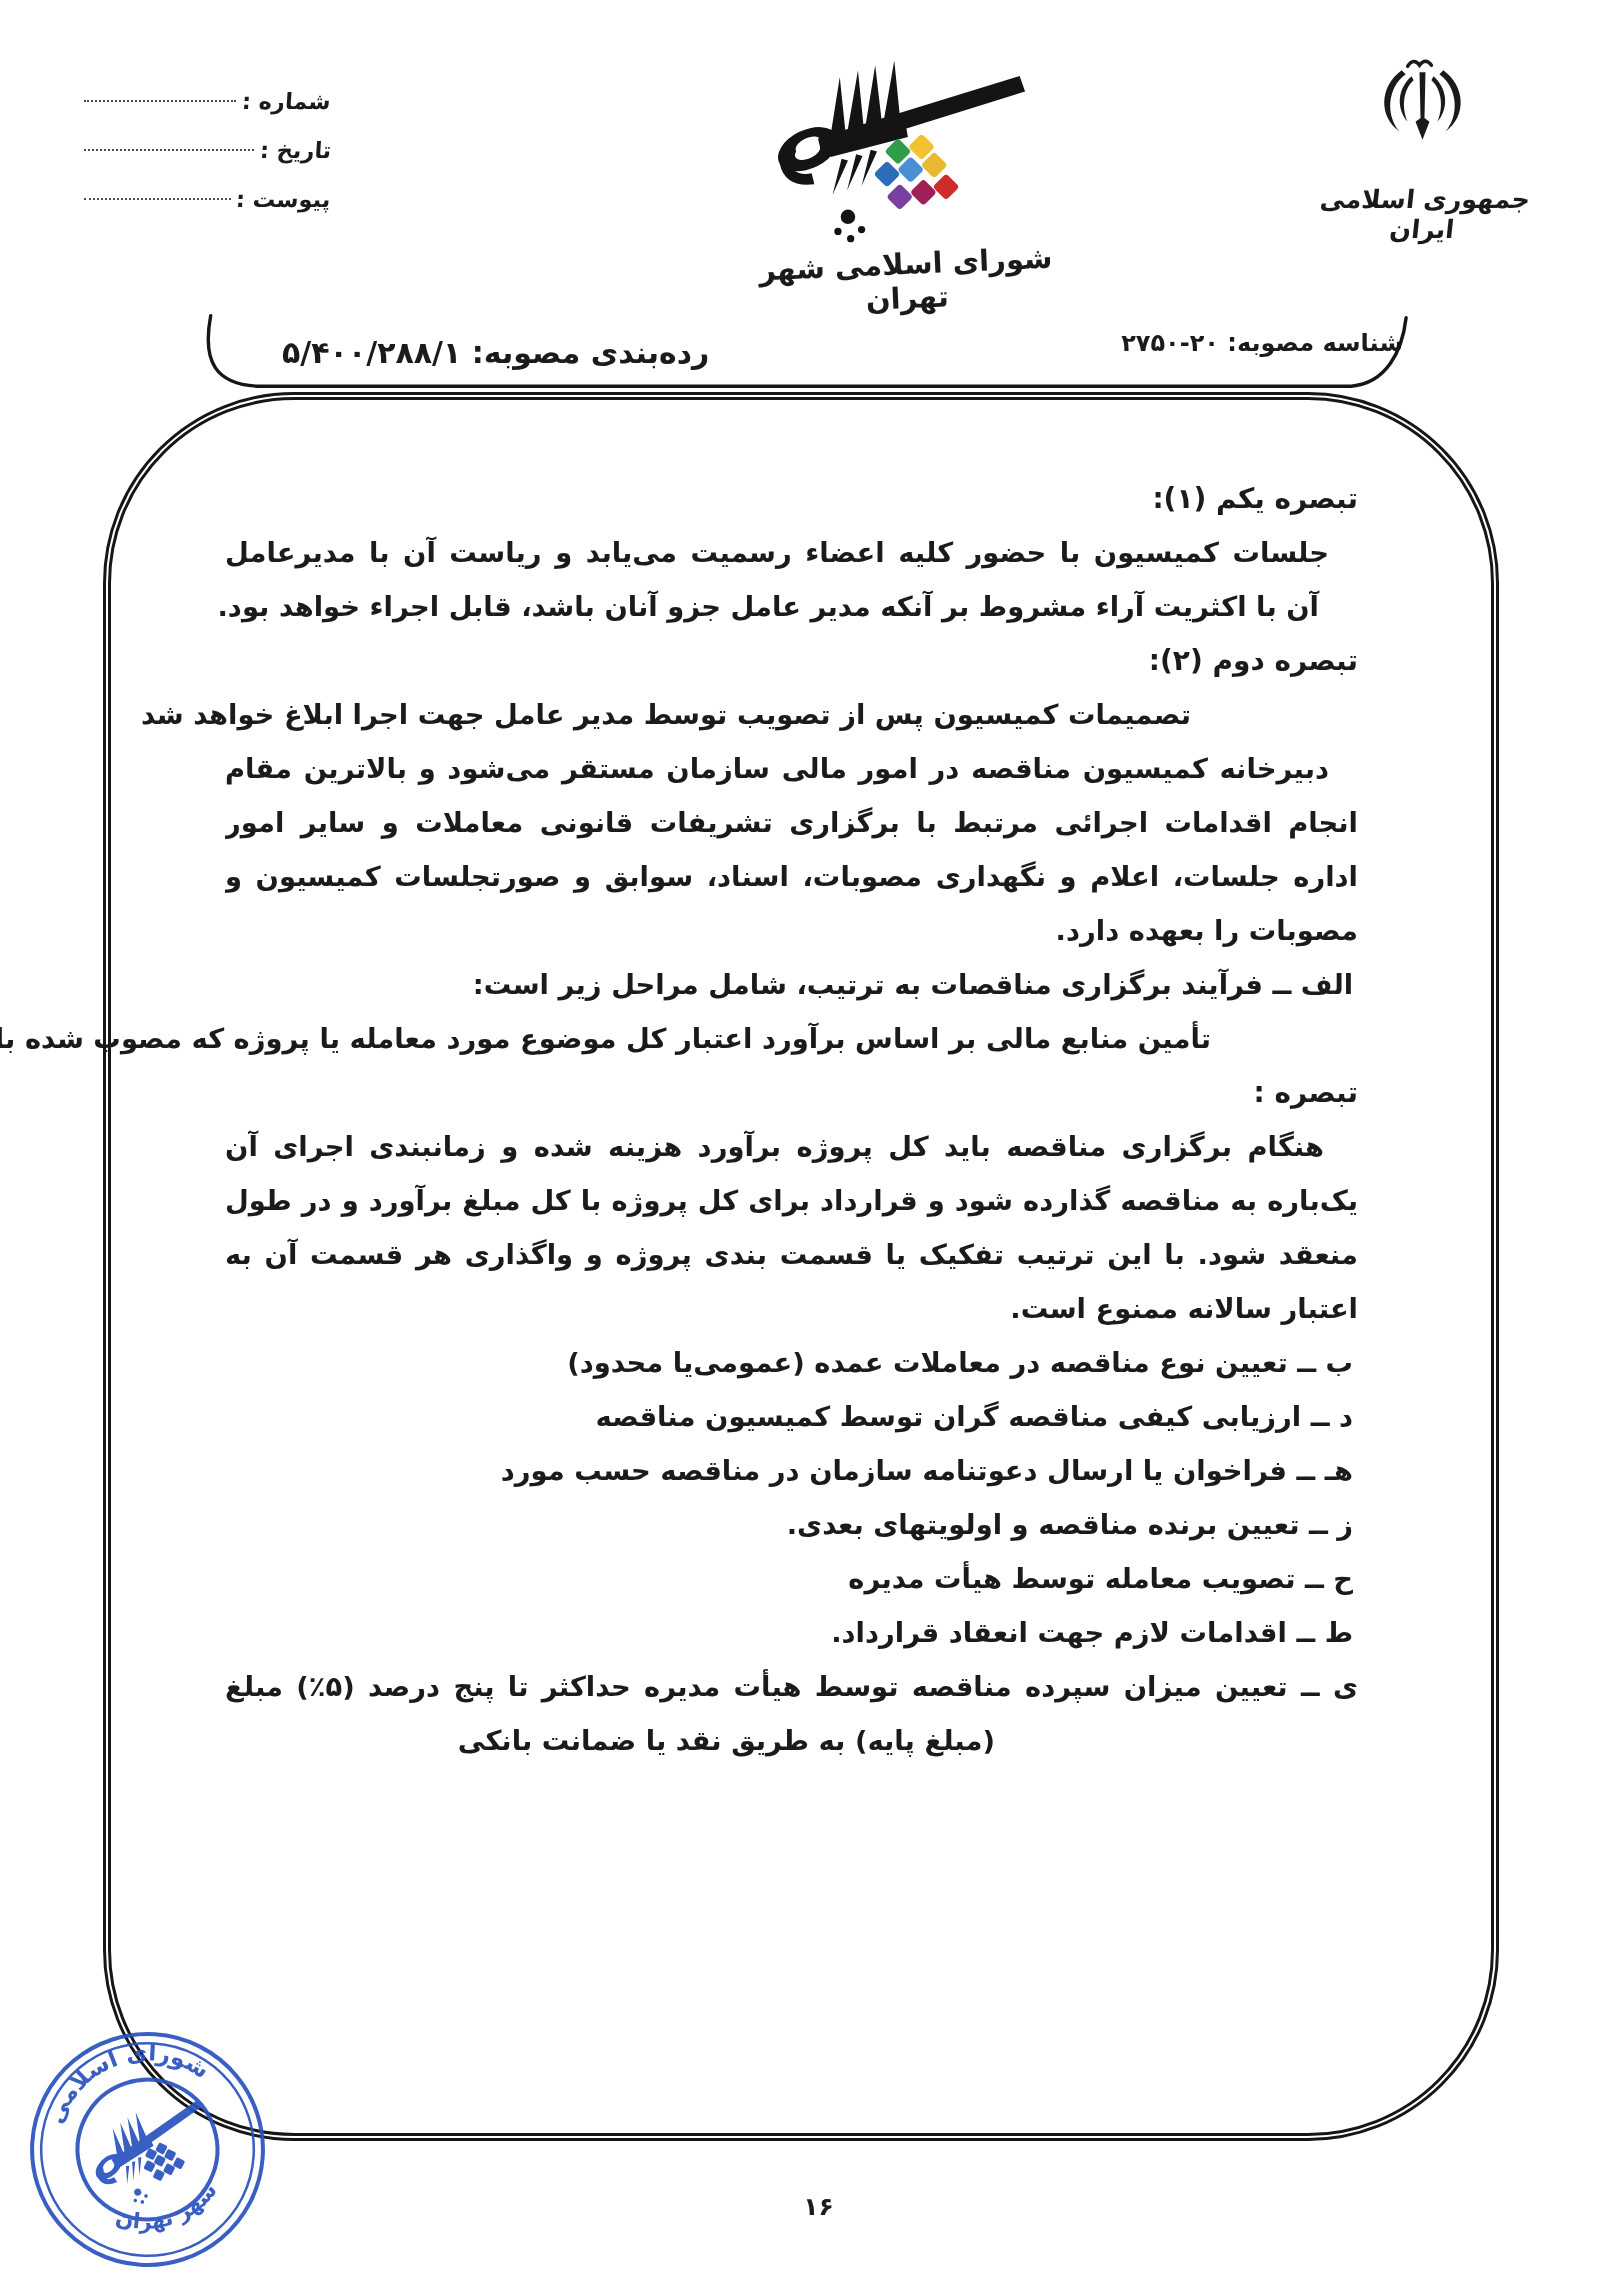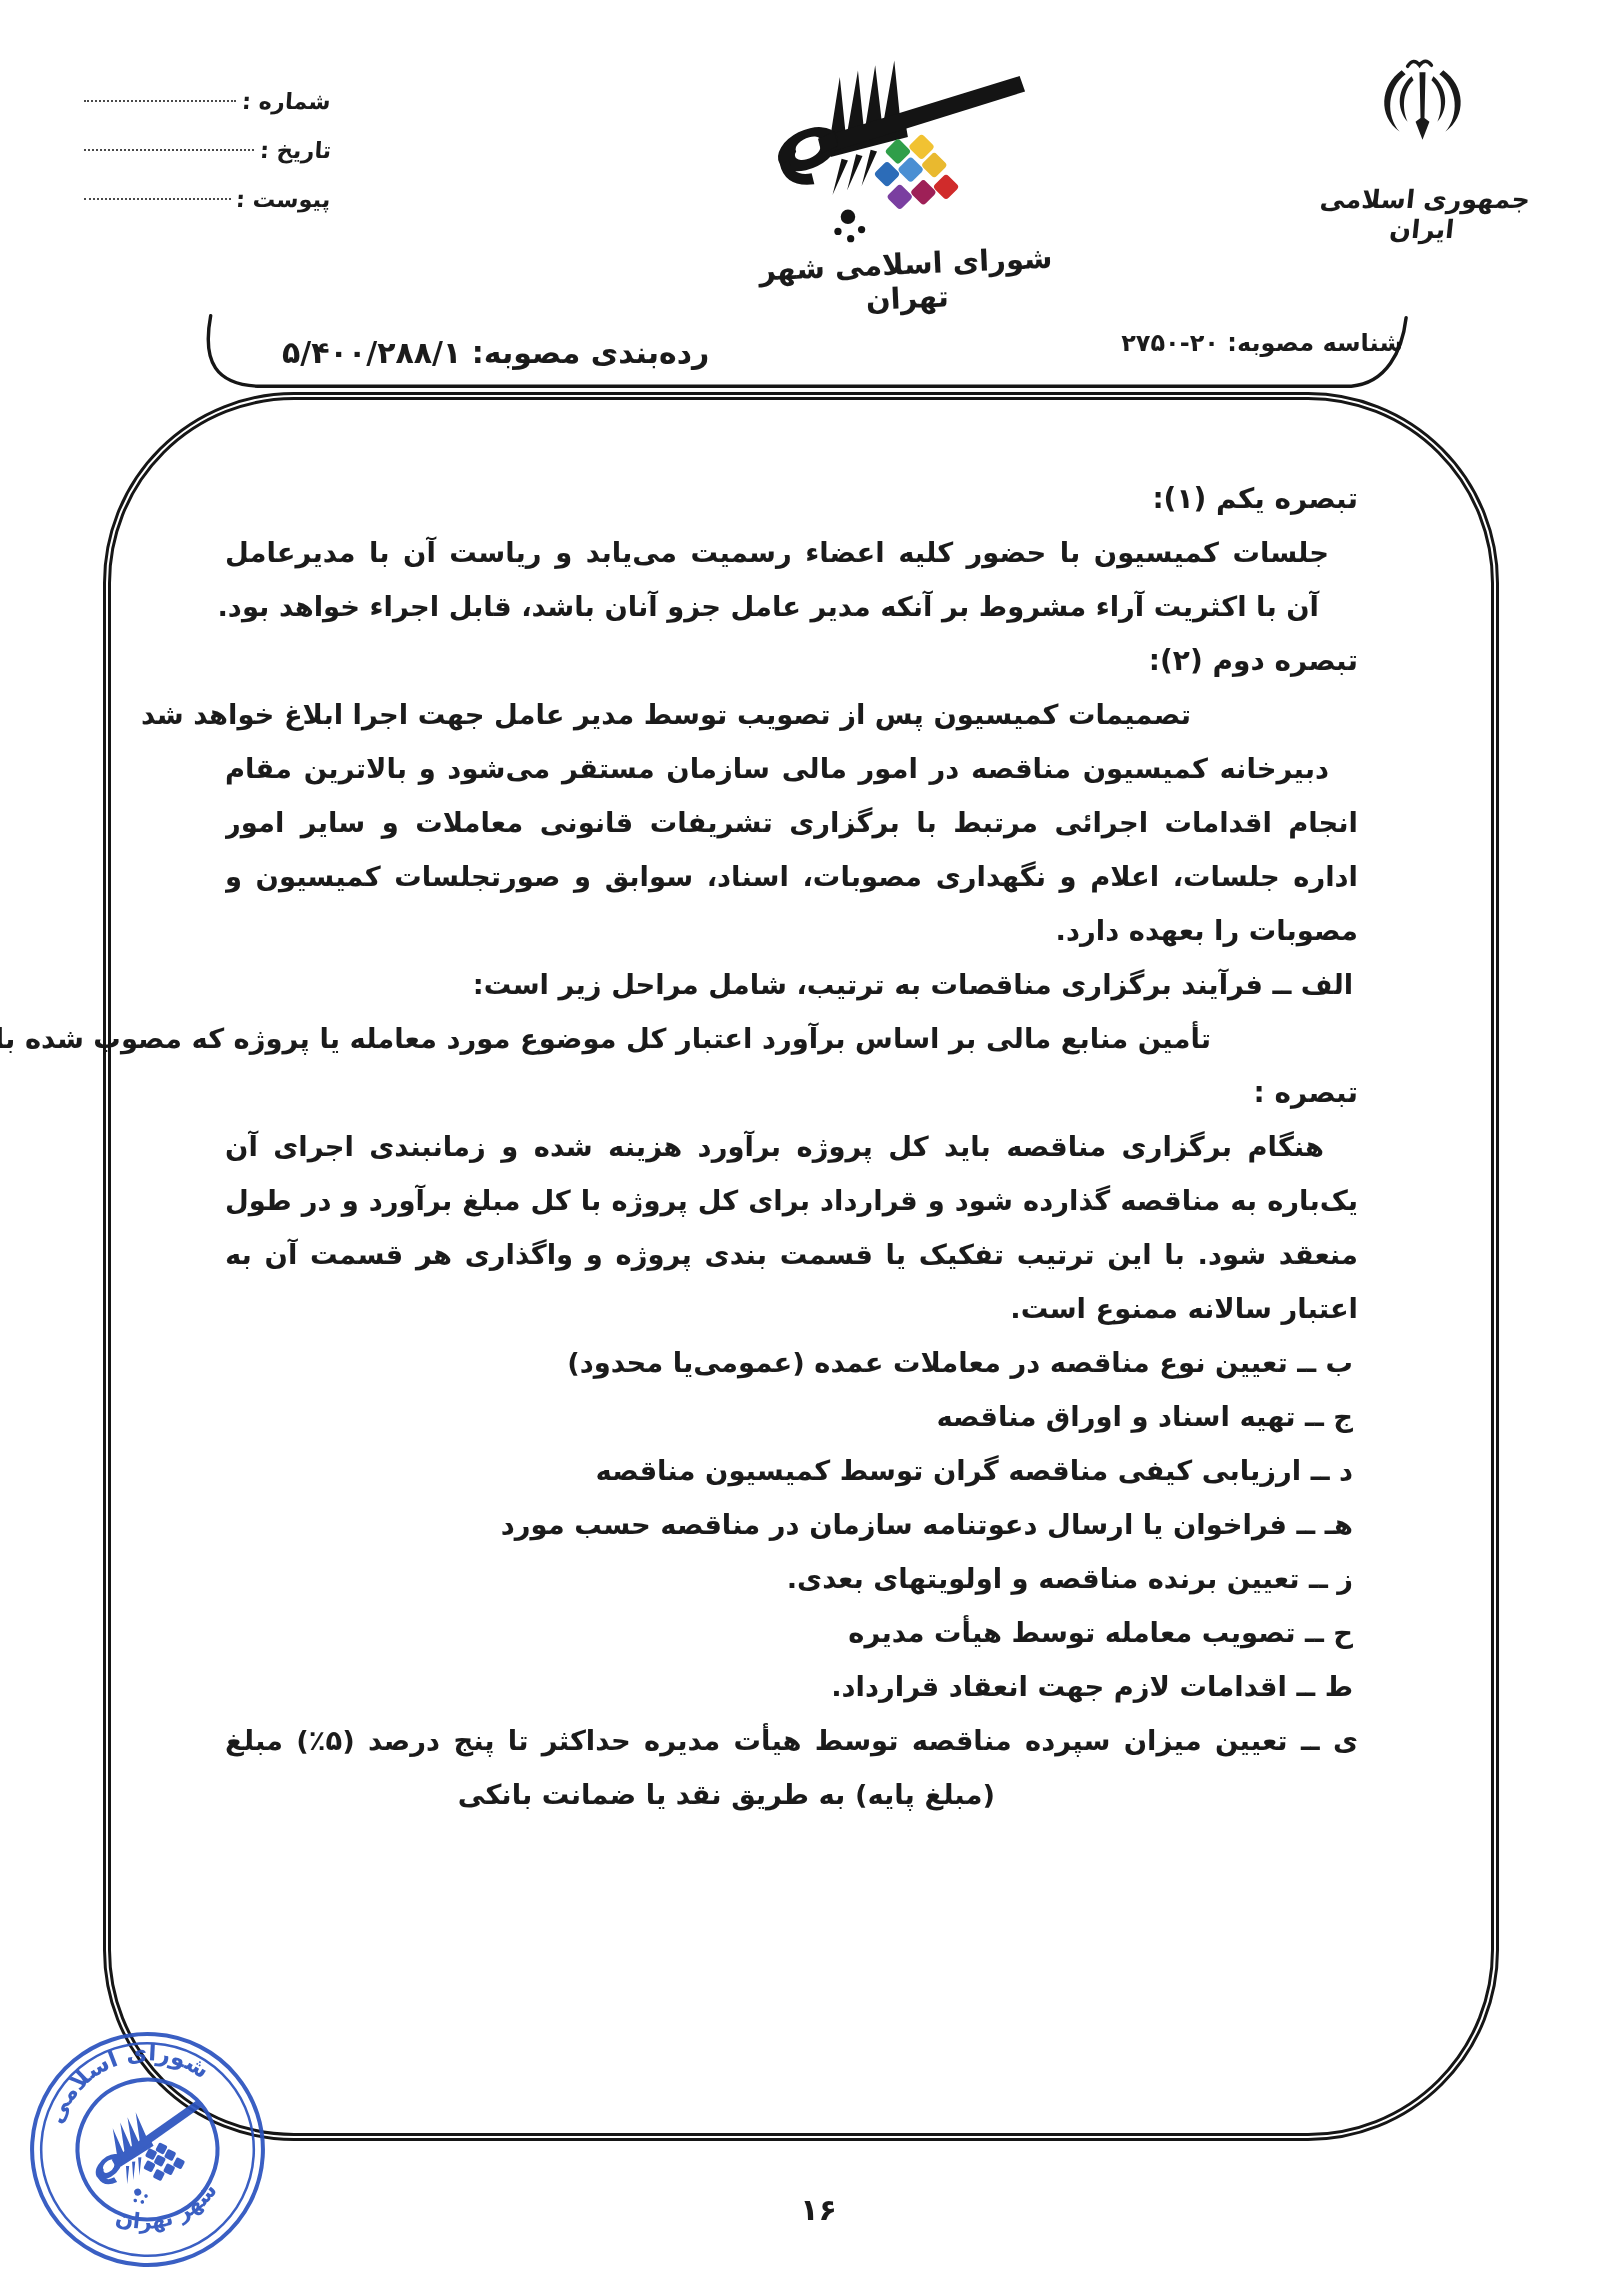--- a/index.html
+++ b/index.html
@@ -38,21 +38,21 @@
   
   .body-text { position:absolute; right:263px; top:472px; width:1133px; direction:rtl; z-index:3; }
   .bline { height:54px; line-height:54px; font-size:27.4px; font-weight:bold; white-space:nowrap; text-align:right; }
   .bline.f { white-space:normal; text-align:justify; text-align-last:justify; overflow:hidden; }
   .bline.h { font-size:28px; letter-spacing:0.3px; }
   
   .stamp { position:absolute; left:25.5px; top:2027px; width:243px; height:245px; transform:rotate(-18deg); z-index:4; opacity:.92; }
   
   .page-number {
     position:absolute; left:755px; top:2192px; width:127px; text-align:center;
-    font-size:30px; font-weight:bold; letter-spacing:13.7px;
+    font-size:25px; font-weight:bold; letter-spacing:13.7px;
   }
 </style>
 </head>
 <body>
 
 <svg width="0" height="0" style="position:absolute" aria-hidden="true">
   <defs>
     <g id="mark-strokes" fill="currentColor">
       <path d="M 74,120 L 86,44 L 93,112 L 106,37 L 113,106 L 125,31 L 133,100 L 146,26 L 153,96 L 158,93 L 161,110 L 76,132 Z"></path>
       <path d="M 66,110 L 284,43 L 290,60 L 72,128 Z"></path>
@@ -139,21 +139,20 @@
       <div class="bline f" style="padding-right: 0px;">اداره جلسات، اعلام و نگهداری مصوبات، اسناد، سوابق و صورتجلسات کمیسیون و پیگیری اجرای</div>
       <div class="bline p" style="padding-right: 0px;">مصوبات را بعهده دارد.</div>
       <div class="bline p" style="padding-right: 4.9px;">الف ــ فرآیند برگزاری مناقصات به ترتیب، شامل مراحل زیر است:</div>
       <div class="bline p" style="padding-right: 147px;">تأمین منابع مالی بر اساس برآورد اعتبار کل موضوع مورد معامله یا پروژه که مصوب شده باشد</div>
       <div class="bline h" style="padding-right: 0px;">تبصره :</div>
       <div class="bline f" style="padding-right: 34px;">هنگام برگزاری مناقصه باید کل پروژه برآورد هزینه شده و زمانبندی اجرای آن تعیین شده باشد و به</div>
       <div class="bline f" style="padding-right: 0px;">یک‌باره به مناقصه گذارده شود و قرارداد برای کل پروژه با کل مبلغ برآورد و در طول مدت اجرا</div>
       <div class="bline f" style="padding-right: 0px;">منعقد شود. با این ترتیب تفکیک یا قسمت بندی پروژه و واگذاری هر قسمت آن به پیمانکار بر حسب</div>
       <div class="bline p" style="padding-right: 0px;">اعتبار سالانه ممنوع است.</div>
       <div class="bline p" style="padding-right: 4.9px;">ب ــ  تعیین نوع مناقصه در معاملات عمده (عمومی‌یا محدود)</div>
-      <div class="bline p" style="padding-right: 4.9px;">ج ــ  تهیه اسناد و اوراق مناقصه</div>
       <div class="bline p" style="padding-right: 4.9px;">د ــ ارزیابی کیفی مناقصه گران توسط کمیسیون مناقصه</div>
       <div class="bline p" style="padding-right: 4.9px;">هـ ــ فراخوان یا ارسال دعوتنامه سازمان در مناقصه حسب مورد</div>
       <div class="bline p" style="padding-right: 4.9px;">ز ــ تعیین برنده مناقصه و اولویتهای بعدی.</div>
       <div class="bline p" style="padding-right: 4.9px;">ح ــ تصویب معامله توسط هیأت مدیره</div>
       <div class="bline p" style="padding-right: 4.9px;">ط ــ اقدامات لازم جهت انعقاد قرارداد.</div>
       <div class="bline f" style="padding-right: 0px;">ی ــ تعیین میزان سپرده مناقصه توسط هیأت مدیره حداکثر تا پنج درصد (۵٪) مبلغ برآورد معامله</div>
       <div class="bline p" style="padding-right: 363px;">(مبلغ پایه) به طریق نقد یا ضمانت بانکی</div>
     </div>
 
   <svg class="stamp" viewBox="0 0 240 240" style="color: rgb(42, 82, 190);">

